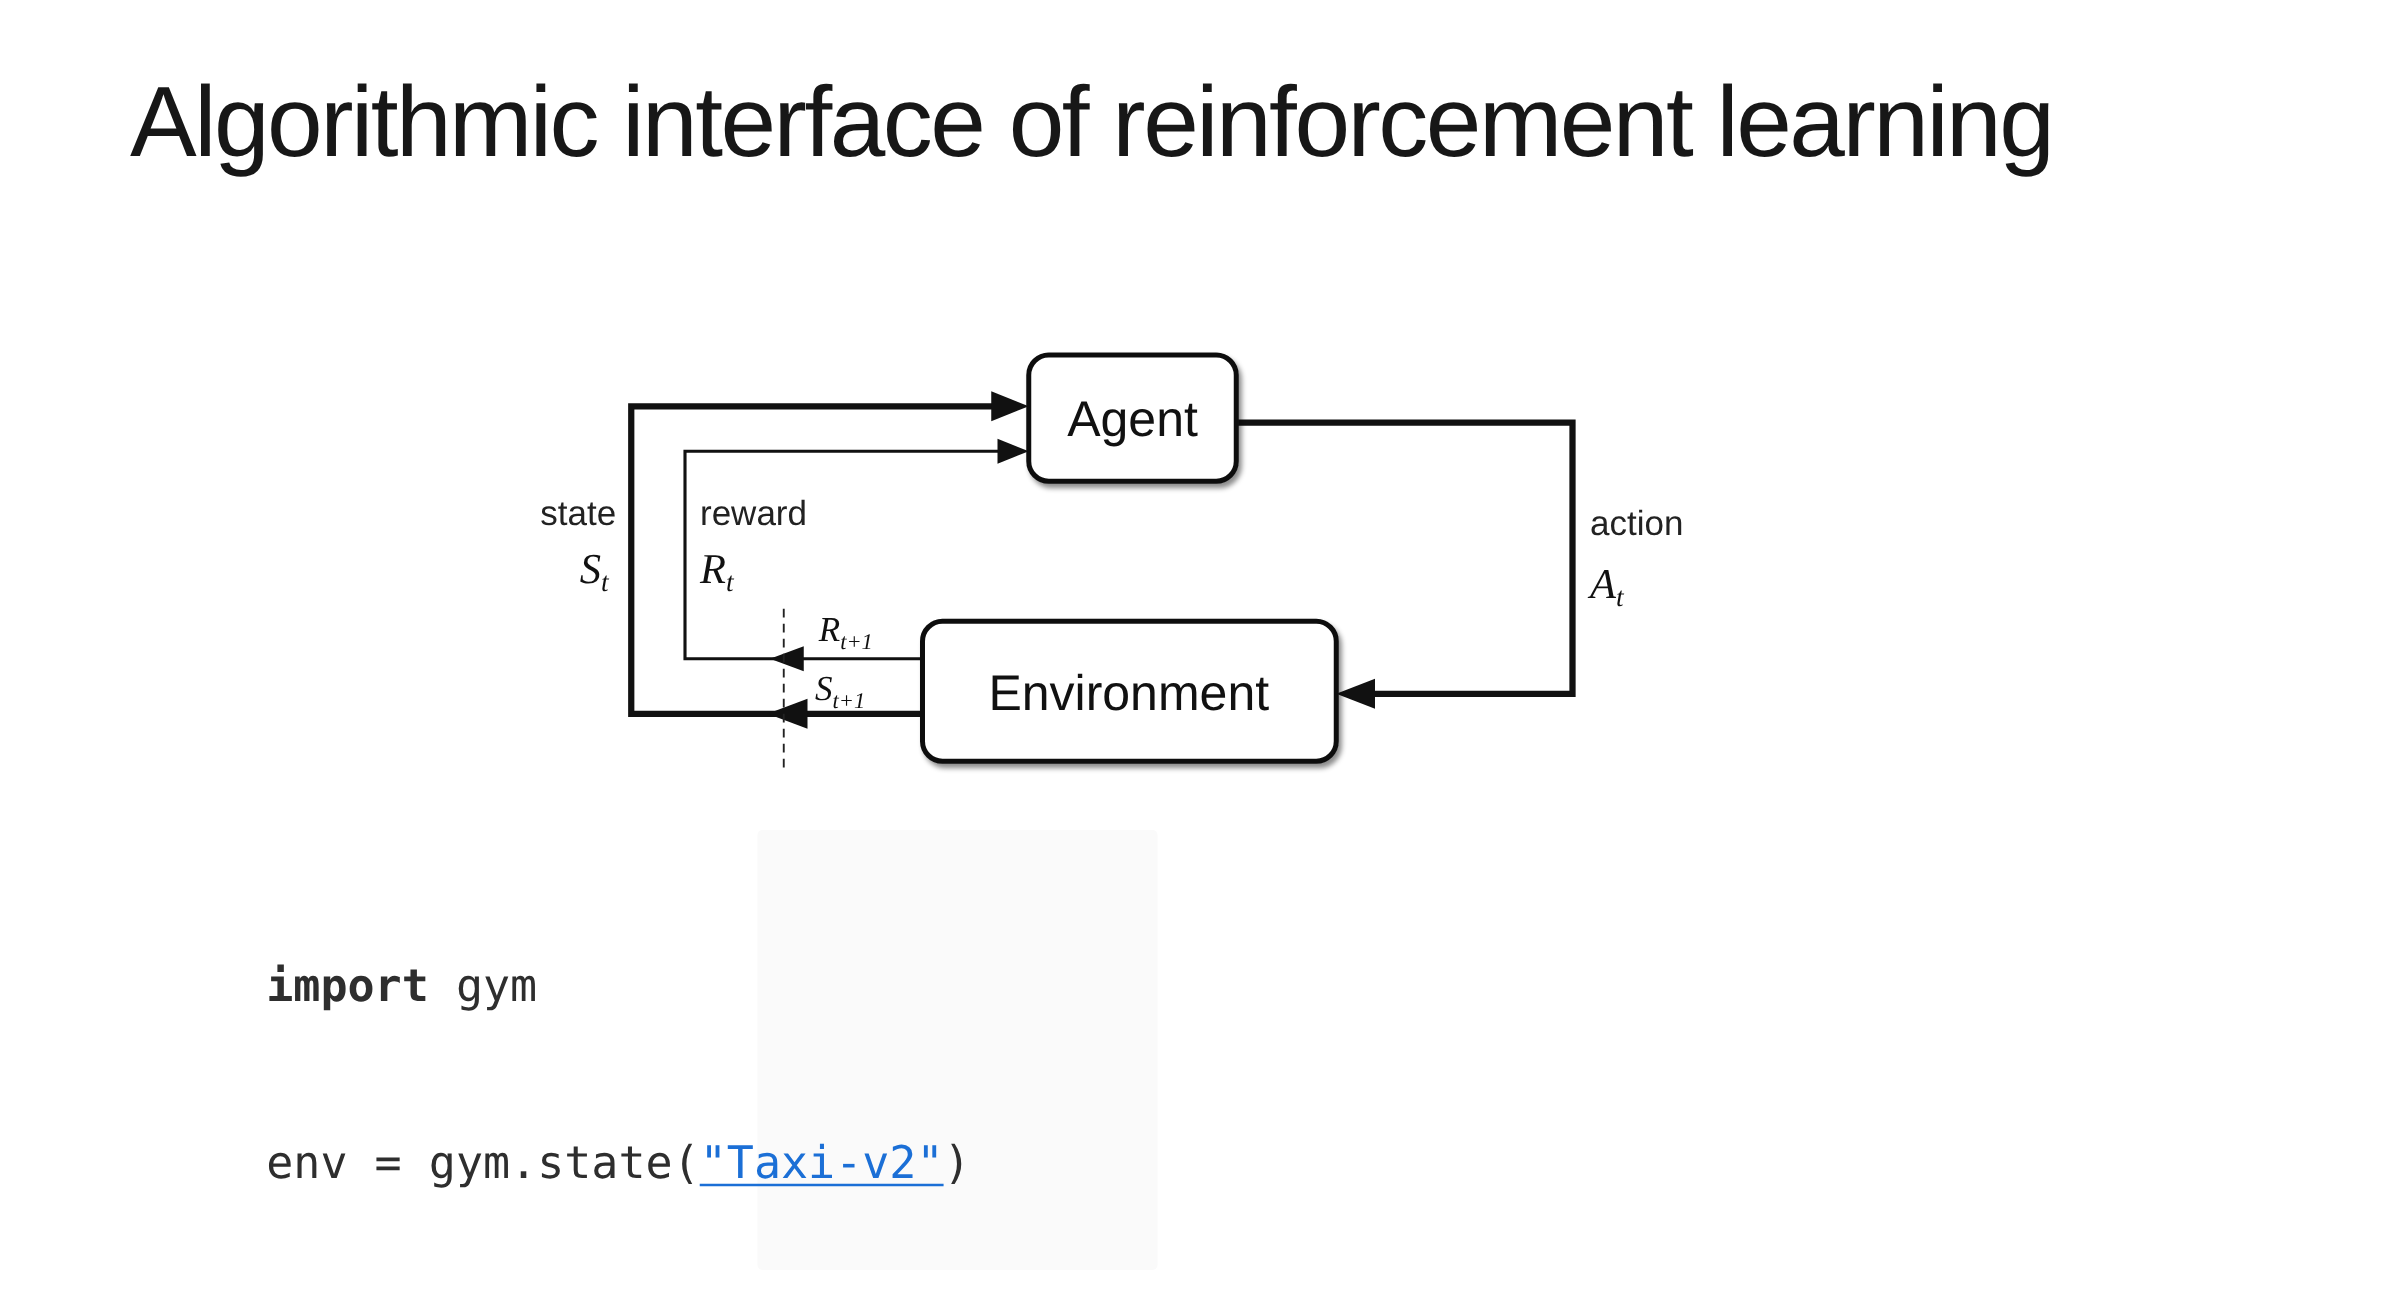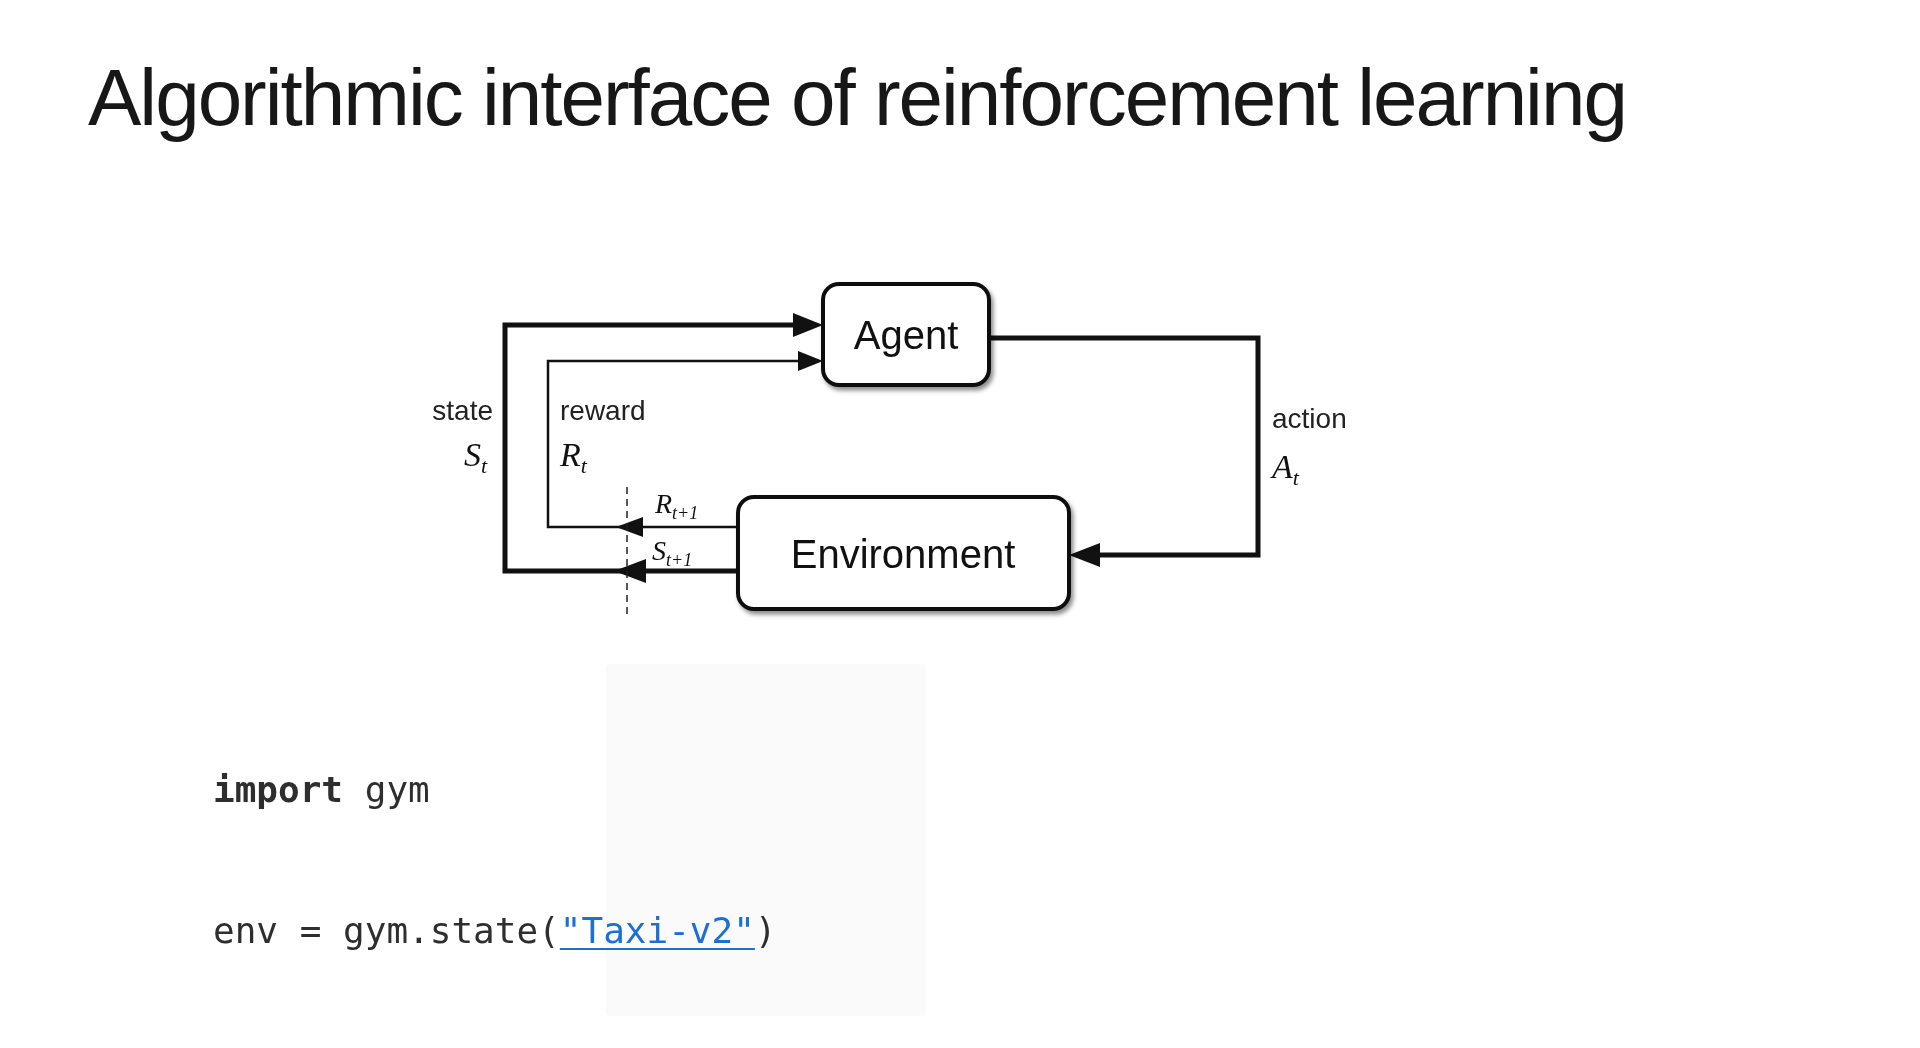--- a/index.html
+++ b/index.html
@@ -5,21 +5,21 @@
   html,body{margin:0;padding:0;background:#ffffff;}
   .slide{
     position:relative;
     width:1920px;height:1048px;
     background:#ffffff;
     overflow:hidden;
     font-family:"Liberation Sans", sans-serif;
   }
   .title{
     position:absolute;
-    left:88px;top:52px;
+    left:104px;top:52px;
     font-size:80px;
     font-weight:300;
     letter-spacing:-2px;
     color:#171717;
     white-space:nowrap;
   }
   .diagram-svg{
     position:absolute;
     left:430px;top:260px;
     width:970px;height:380px;

